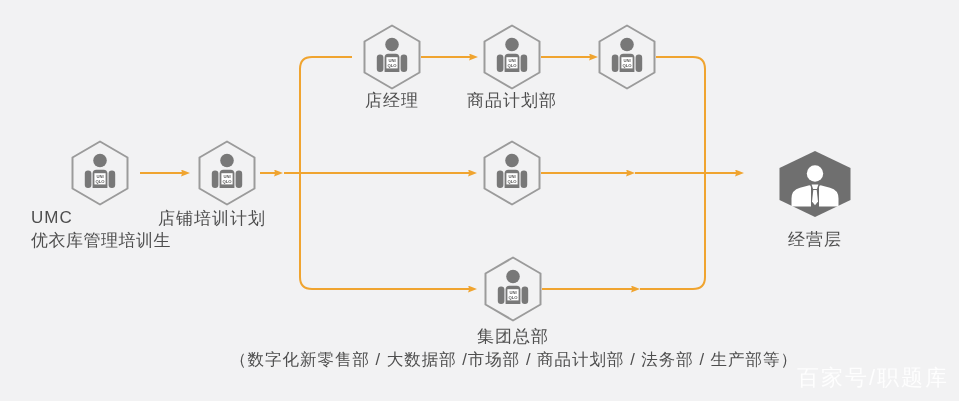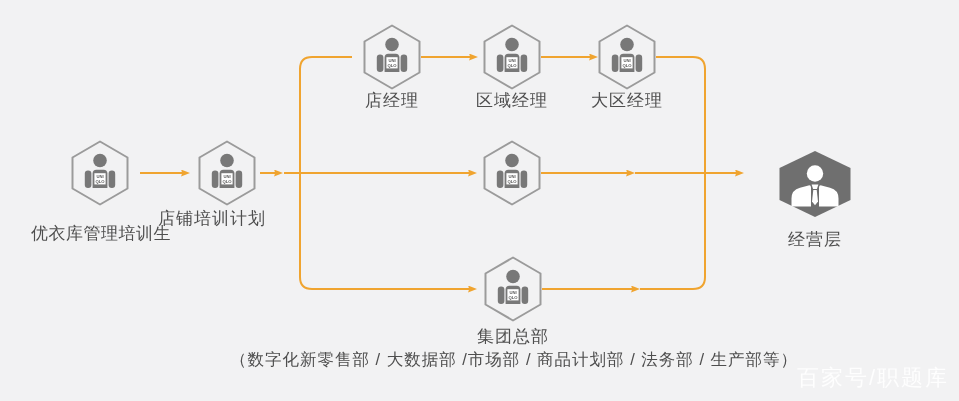--- a/index.html
+++ b/index.html
@@ -12,21 +12,21 @@
   .hex-svg { display:block; }
   .connector-layer {
     position:absolute; left:0; top:0; width:959px; height:401px;
     pointer-events:none;
   }
   .lbl {
     position:absolute; transform:translateX(-50%);
     text-align:left; color:#4e4e4e; font-size:17px;
     letter-spacing:1px; white-space:nowrap; line-height:23px;
   }
-  .lbl .sub { letter-spacing:0.5px;margin-top:16px; }
+  .lbl .sub { letter-spacing:0.5px; }
   .hq-sub { font-size:16.5px; }
   .watermark {
     position:absolute; right:10px; bottom:8px;
     font-size:22px; letter-spacing:2px;
     color:rgba(255,255,255,0.88);
   }
   .defs-holder { position:absolute; width:0; height:0; overflow:hidden; }
 </style>
 </head>
 <body>
@@ -112,25 +112,25 @@
         <use href="#sym-staff" xlink:href="#sym-staff"></use>
       </svg>
   </div>
   <div class="node" style="left:778px;top:150px">
     <svg class="hex-svg" width="74" height="68">
         <use href="#sym-exec" xlink:href="#sym-exec"></use>
       </svg>
   </div>
 
   <div class="lbl" style="left:101px;top:206px">
+    <div>UMC</div>
     <div class="sub">优衣库管理培训生</div>
   </div>
   <div class="lbl" style="left:212px;top:207px">店铺培训计划</div>
   <div class="lbl" style="left:392px;top:89px">店经理</div>
-  <div class="lbl" style="left:512px;top:89px">区域经理</div>
-  <div class="lbl" style="left:627px;top:89px">大区经理</div>
+  <div class="lbl" style="left:512px;top:89px">商品计划部</div>
   <div class="lbl" style="left:513px;top:325px">集团总部</div>
   <div class="lbl hq-sub" style="left:514px;top:348px">（数字化新零售部 / 大数据部 /市场部 / 商品计划部 / 法务部 / 生产部等）</div>
   <div class="lbl" style="left:815px;top:228px">经营层</div>
 
   <div class="watermark">百家号/职题库</div>
 
 </div>
 
 </body></html>

